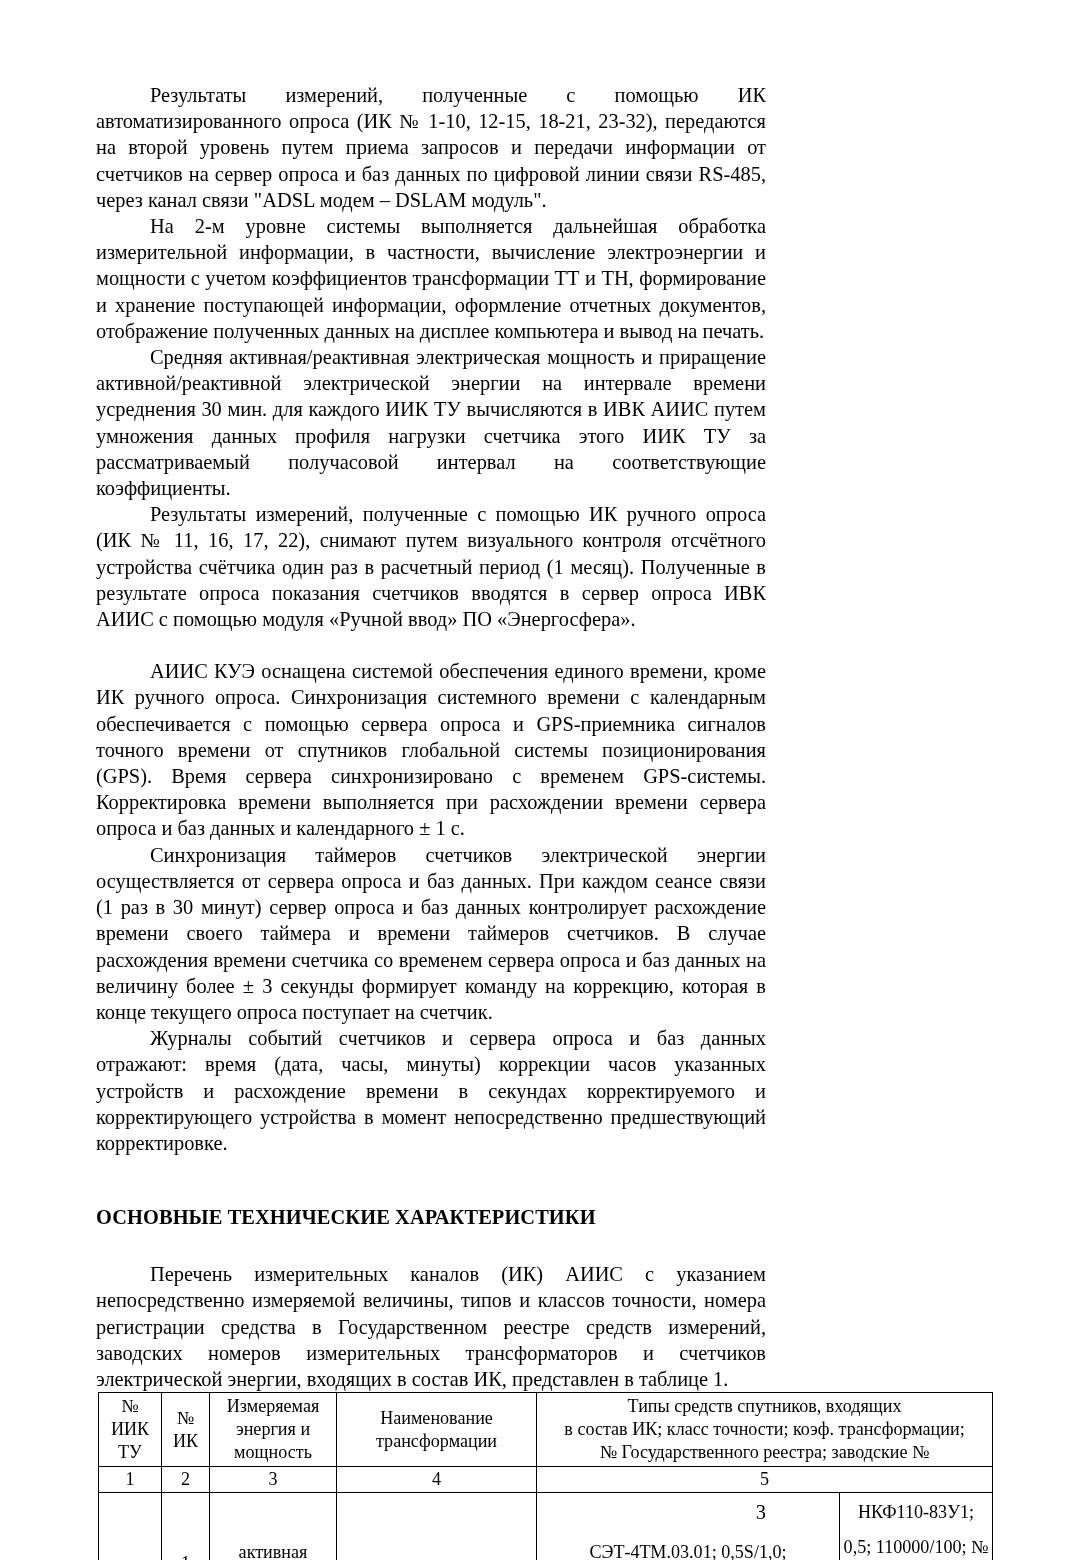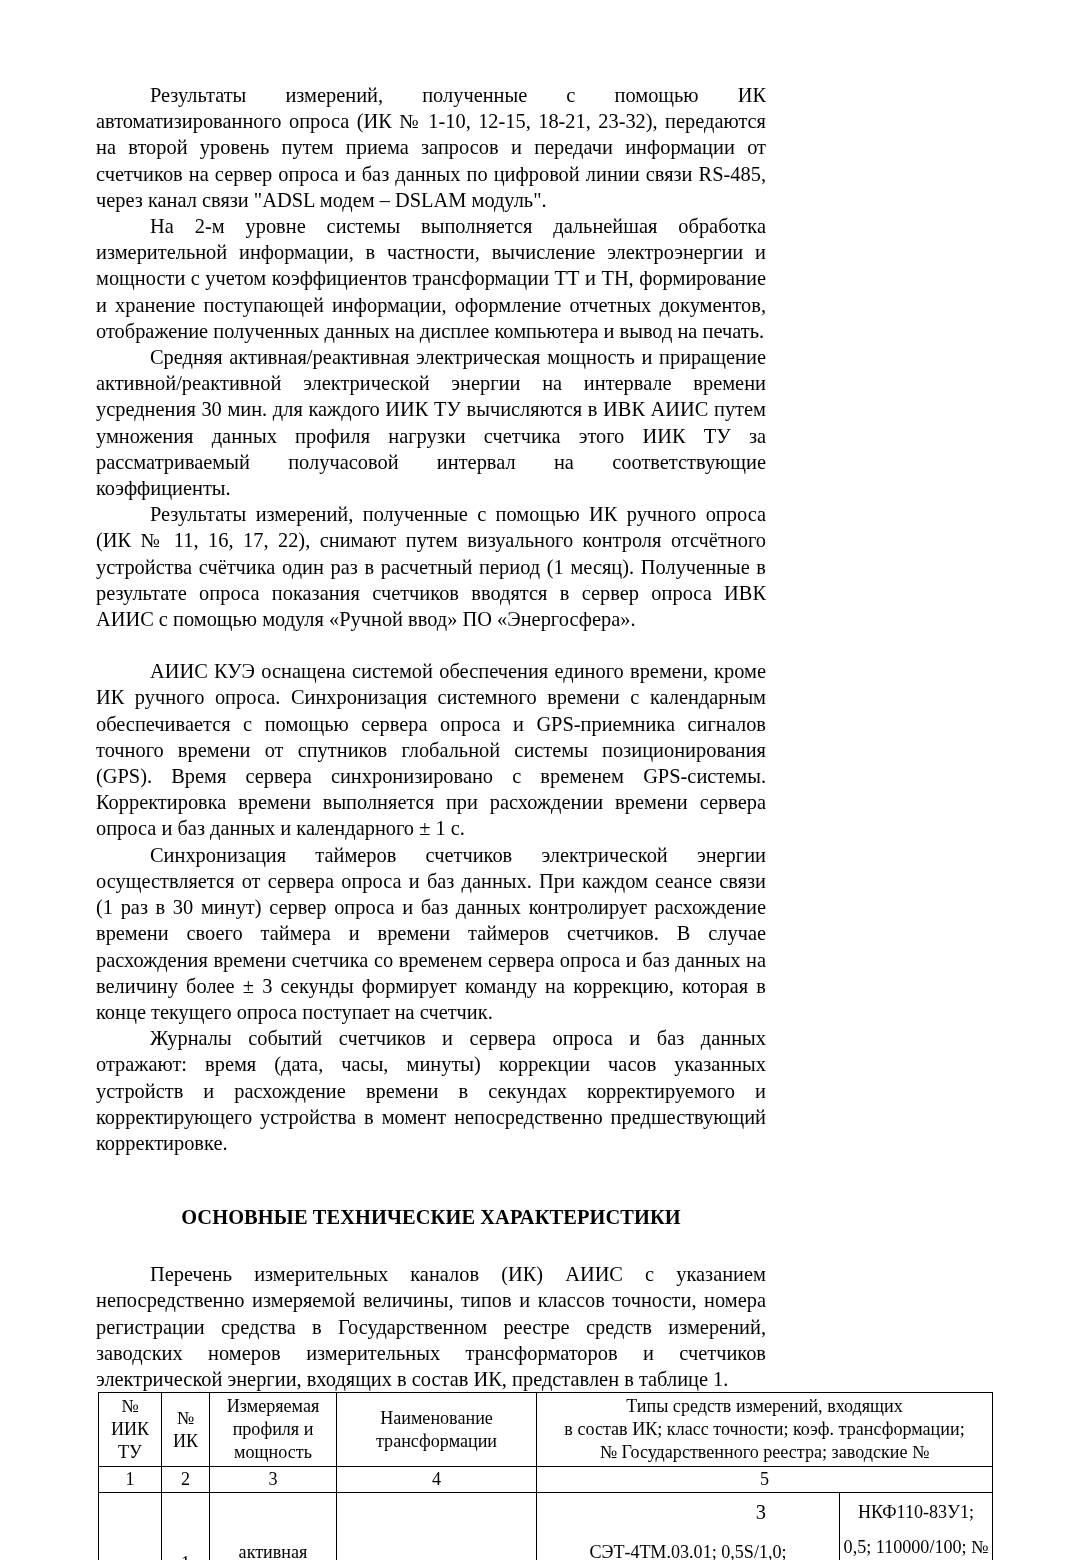--- a/index.html
+++ b/index.html
@@ -31,21 +31,21 @@
     margin: 0;
   }
   .para {
     text-indent: 54px;
     margin: 0 0 0 0;
   }
   .para.gap-before {
     margin-top: 26px;
   }
   .section-heading {
-    text-align: center;
+    text-align: left;
     font-weight: bold;
     font-size: 20.4px;
     letter-spacing: 0.1px;
     margin: 50px 0 32px 0;
   }
   .table-caption {
     font-size: 20.4px;
     margin: 26px 0 6px 0;
     padding-left: 54px;
   }
@@ -120,25 +120,25 @@
         <col class="c6">
     </colgroup>
     <tbody>
       <tr>
         <td class="hdr multiline">№
 ИИК
 ТУ</td>
         <td class="hdr multiline">№
 ИК</td>
         <td class="hdr multiline">Измеряемая
-профиля и
+энергия и
 мощность</td>
         <td class="hdr multiline">Наименование
 трансформации</td>
-        <td class="hdr multiline" colspan="2">Типы средств измерений, входящих
+        <td class="hdr multiline" colspan="2">Типы средств спутников, входящих
 в состав ИК; класс точности; коэф. трансформации;
 № Государственного реестра; заводские №</td>
       </tr>
       <tr>
         <td class="numrow">1</td>
         <td class="numrow">2</td>
         <td class="numrow">3</td>
         <td class="numrow">4</td>
         <td class="numrow" colspan="2">5</td>
       </tr>

